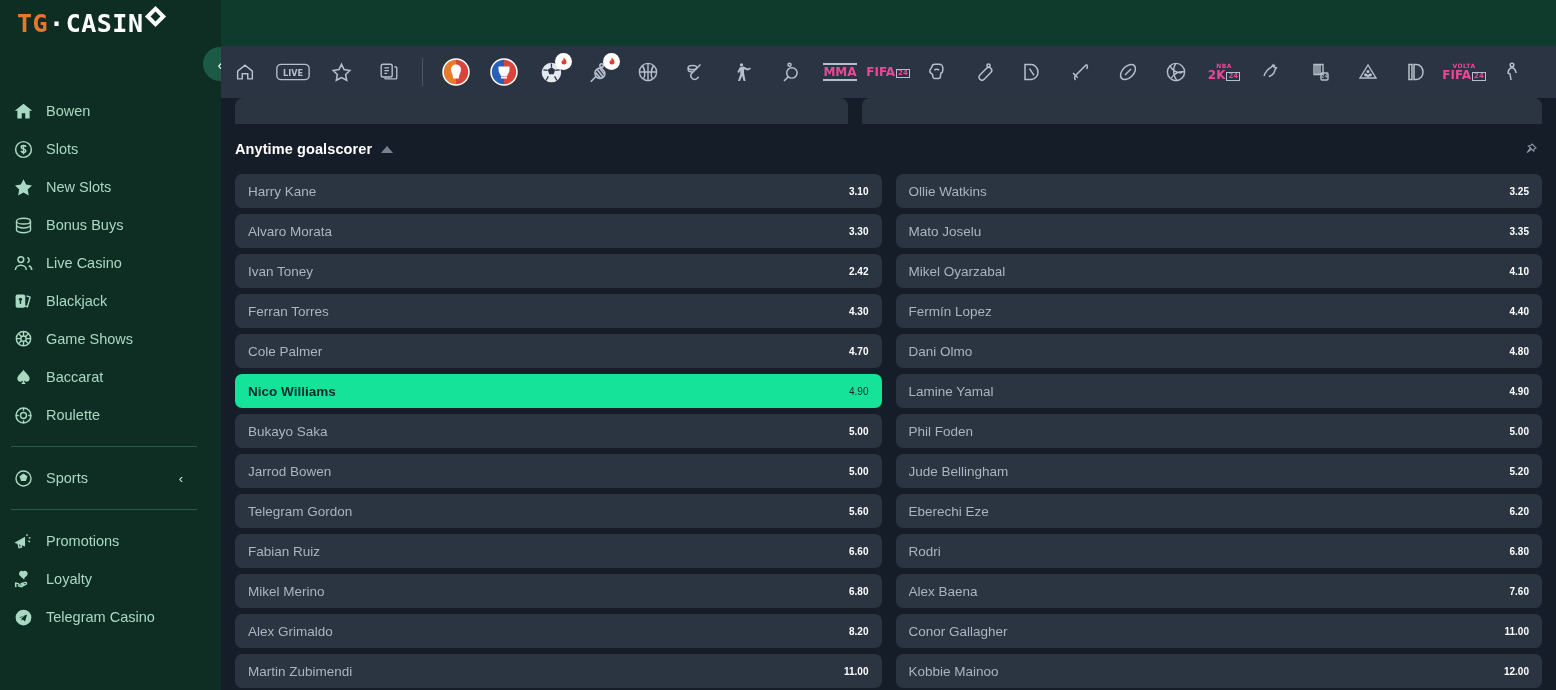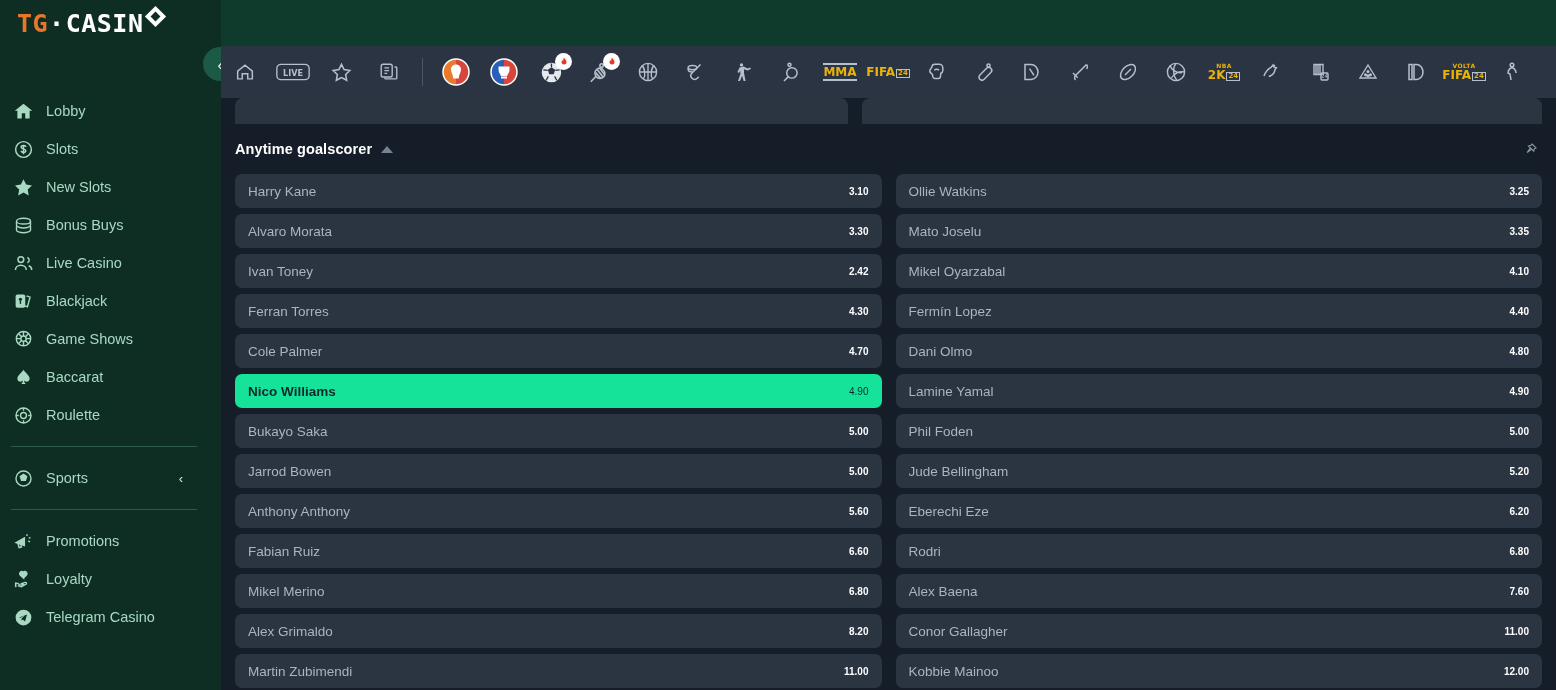--- a/index.html
+++ b/index.html
@@ -114,21 +114,21 @@
     position: absolute; top: 7px; right: 4px;
     width: 17px; height: 17px; border-radius: 50%;
     background: #fff;
     display: flex; align-items: center; justify-content: center;
   }
   .sp .badge svg { width: 10px; height: 10px; }
   .sp-txt {
     font-family: "DejaVu Sans", sans-serif;
     font-weight: bold;
     font-size: 12px;
-    color: #eab308;
+    color: #ec4899;
     line-height: 1;
     text-align: center;
   }
   .sp-txt .sub {
     display: inline-block;
     border: 1.5px solid #b6bfcc;
     font-size: 7px; padding: 0 1px;
     vertical-align: bottom;
     margin-left: 1px;
   }
@@ -226,21 +226,21 @@
     </div>
 
     <nav class="nav">
 
       <div class="nav-item">
         <span class="ic">
           <svg viewBox="0 0 24 24" fill="#a9d9c3">
               <path d="M12 3 2 11h3v9h5v-6h4v6h5v-9h3L12 3z"></path>
             </svg>
         </span>
-        <span class="lbl">Lobby</span>
+        <span class="lbl">Bowen</span>
       </div>
 
       <div class="nav-item">
         <span class="ic">
           <svg viewBox="0 0 24 24" fill="none" stroke="#a9d9c3" stroke-width="1.7">
               <circle cx="12" cy="12" r="9"></circle>
               <path d="M12 6.5v11M14.6 9.2c0-1.1-1.2-1.8-2.6-1.8s-2.6.7-2.6 1.9c0 2.6 5.2 1.4 5.2 4 0 1.2-1.2 1.9-2.6 1.9s-2.6-.7-2.6-1.8"></path>
             </svg>
         </span>
         <span class="lbl">Slots</span>
@@ -669,21 +669,21 @@
           </div>
           <div class="odd-row">
             <span class="nm">Jarrod Bowen</span>
             <span class="pr">5.00</span>
           </div>
           <div class="odd-row">
             <span class="nm">Jude Bellingham</span>
             <span class="pr">5.20</span>
           </div>
           <div class="odd-row">
-            <span class="nm">Anthony Anthony</span>
+            <span class="nm">Telegram Gordon</span>
             <span class="pr">5.60</span>
           </div>
           <div class="odd-row">
             <span class="nm">Eberechi Eze</span>
             <span class="pr">6.20</span>
           </div>
           <div class="odd-row">
             <span class="nm">Fabian Ruiz</span>
             <span class="pr">6.60</span>
           </div>

